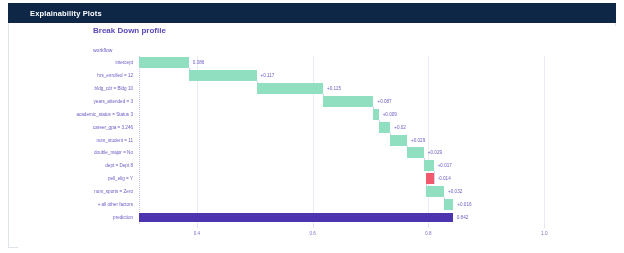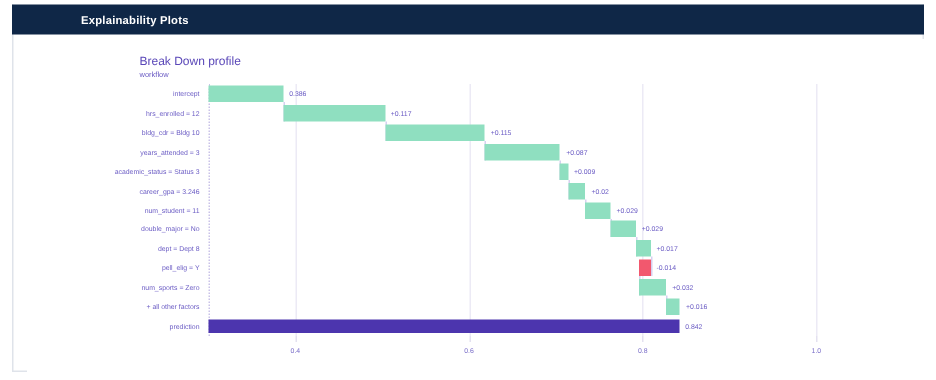--- a/index.html
+++ b/index.html
@@ -27,30 +27,29 @@
     background:#0f2747;
     display:flex; align-items:center;
   }
   .titlebar .t {
     color:#ffffff;
     font-size:7.5px;
     font-weight:bold;
     letter-spacing:.15px;
     padding-left:22px;
     white-space:nowrap;
-    margin-left:24px;
   }
   
   .plot {
     position:absolute; left:9px; top:23px; width:606px; height:224px;
     background:#ffffff;
   }
   .chart-title {
-    position:absolute; left:75px; top:10px;
-    font-size:8px; color:#5a47b8; font-weight:normal;
+    position:absolute; left:75px; top:0;
+    font-size:8px; color:#5a47b8; font-weight:bold;
     white-space:nowrap;
   }
   .chart-subtitle {
     position:absolute; left:75px; top:21px;
     font-size:5px; color:#6b5cc4;
     white-space:nowrap;
   }
   
   .panel {
     position:absolute;

